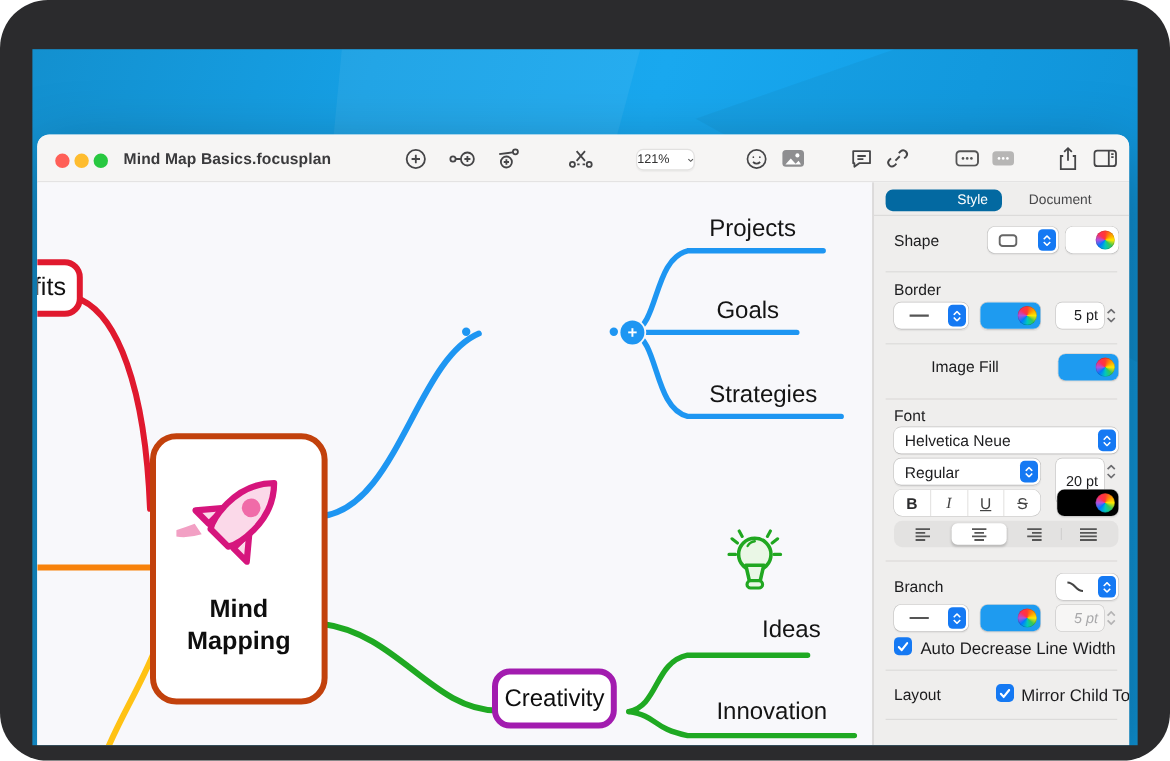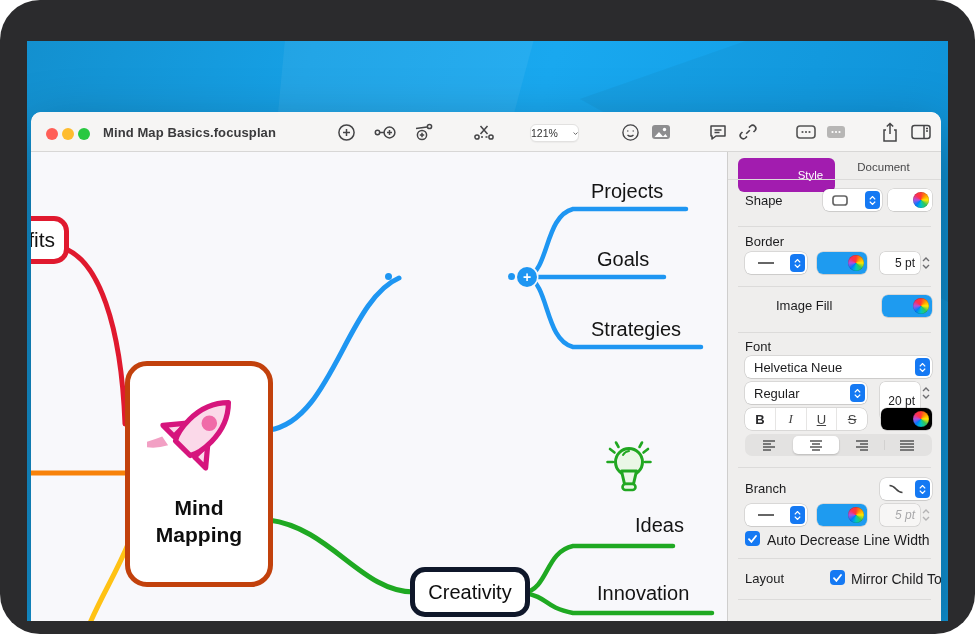--- a/index.html
+++ b/index.html
@@ -38,29 +38,29 @@
   .root-label { margin-top:10px; font-size:21px; font-weight:700; color:#0e0e0e; text-align:center;
                 line-height:27px; width:110px; }
   .sel-ring { position:absolute; left:360px; top:94px; width:121px; height:62px; border:2px solid #c5c5c7; border-radius:16px; }
   .node-planning { position:absolute; inset:2px; border:5px solid #1e96f2; border-radius:12px; background:#fff;
                    display:flex; align-items:center; justify-content:center; }
   .sel-text { font-size:19px; color:#0a0a0a; background:#bcd9ff; padding:0 3px; box-shadow:0 0 0 1px #85b5f2; }
   .hdot { position:absolute; width:7px; height:7px; border-radius:50%; background:#1e96f2; }
   .plusbtn { position:absolute; left:486px; top:115px; width:20px; height:20px; border-radius:50%;
              background:#1e96f2; color:#fff; display:flex; align-items:center; justify-content:center;
              font-size:14px; font-weight:700; box-shadow:0 0 0 1.5px #f8f8fb; }
-  .node-creativity { left:379px; top:415px; width:120px; height:50px; border:5px solid #0f172a; border-radius:15px;
+  .node-creativity { left:379px; top:405px; width:104px; height:50px; border:5px solid #a21caf; border-radius:15px;
                      font-size:20px; color:#0e0e0e; }
   .tlabel { position:absolute; font-size:20px; color:#141414; white-space:nowrap; }
   .bulb { position:absolute; left:574px; top:288px; }
 
   .sidebar { position:relative; width:214px; height:469px; background:#efeeed; border-left:1px solid #cfcecd;
              font-size:13px; color:#1c1c1e; }
   .sb-div { position:absolute; left:10px; right:10px; height:1px; background:#dcdbda; }
-  .tab-style { position:absolute; left:10px; top:6px; width:97px; height:34px; background:#a21caf; border-radius:6px;
+  .tab-style { position:absolute; left:10px; top:6px; width:97px; height:18px; background:#0369a1; border-radius:6px;
                color:#fff; font-size:11.5px; display:flex; align-items:center; justify-content:center;padding-left:48px; }
   .tab-doc { position:absolute; left:107px; top:6px; width:97px; height:18px; color:#48484a; font-size:11.5px;
              display:flex; align-items:center; justify-content:center; }
   .sb-label { position:absolute; font-size:13px; color:#1c1c1e; }
   .ctl { position:absolute; background:#fff; border-radius:6px;
          box-shadow:0 0 0 .5px rgba(0,0,0,.18), 0 1px 1px rgba(0,0,0,.06);
          display:flex; align-items:center; }
   .stepper { position:absolute; right:2px; top:2px; bottom:2px; width:15px; background:#1579f3; border-radius:4px;
              display:flex; flex-direction:column; align-items:center; justify-content:center; gap:1px; }
   .stepper svg { display:block; }

